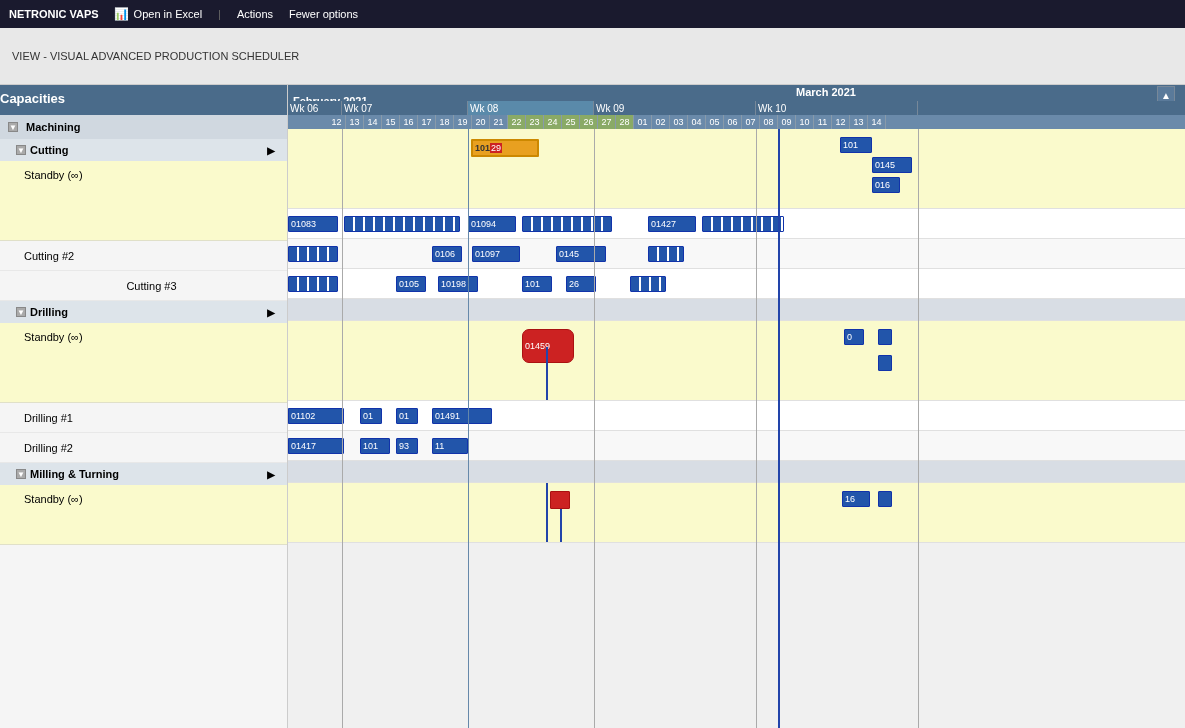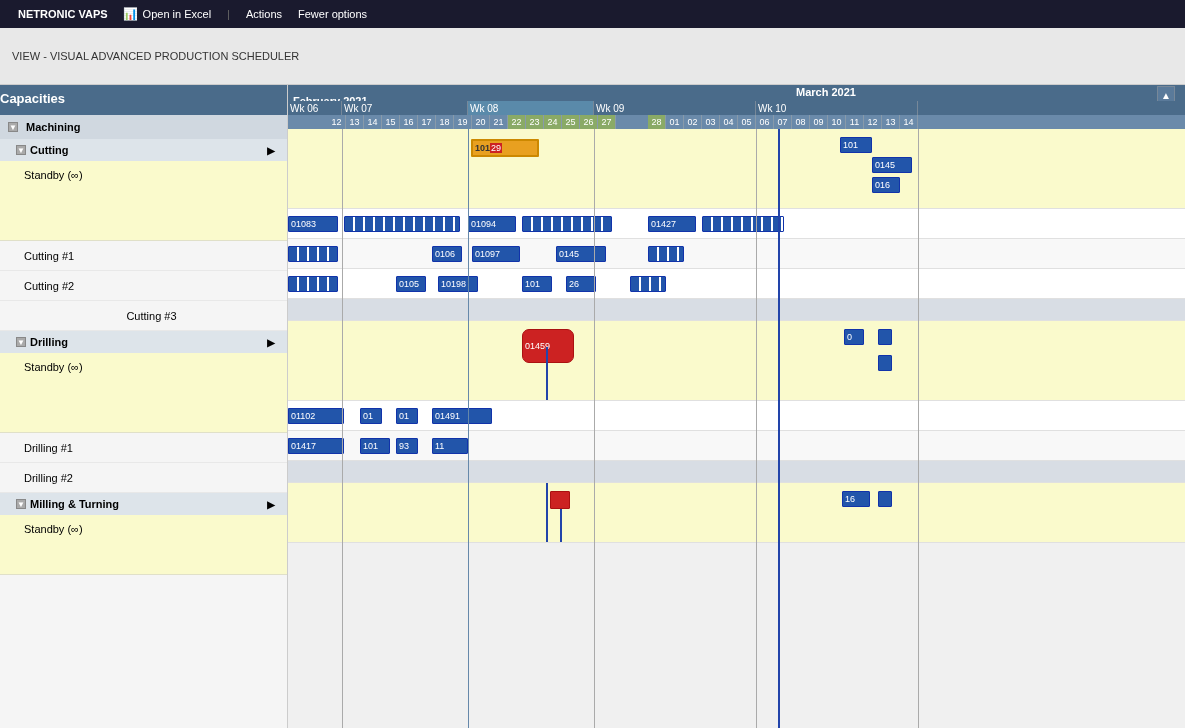--- a/index.html
+++ b/index.html
@@ -4,21 +4,21 @@
   <style>
     * { margin: 0; padding: 0; box-sizing: border-box; }
     body { font-family: 'Segoe UI', Arial, sans-serif; font-size: 11px; background: #f0f0f0; overflow: hidden; }
 
     .top-bar {
       background: #1a1a2e;
       color: white;
       height: 28px;
       display: flex;
       align-items: center;
-      padding: 0 18px;
+      padding: 0 9px;
       gap: 16px;
     }
     .top-bar-title { font-size: 11px; font-weight: bold; color: white; }
     .top-bar-excel {
       display: flex; align-items: center; gap: 4px;
       font-size: 11px; color: white; cursor: pointer;
     }
     .top-bar-divider { color: #666; }
     .top-bar-btn { font-size: 11px; color: white; cursor: pointer; }
 
@@ -283,23 +283,20 @@
           <span class="collapse-btn">▼</span>
           <span>Cutting</span>
         </div>
         <span style="font-size:10px;margin-right:4px;">▶</span>
       </div>
 
       <div class="standby-row" style="height:80px;">
         <span>Standby (∞)</span>
       </div>
 
-      <div class="capacity-row" style="height:30px;">
-        <span>Cutting #1</span>
-      </div>
 
       <div class="capacity-row" style="height:30px;">
         <span>Cutting #2</span>
       </div>
 
       <div class="capacity-row" style="height:30px;justify-content:center;">
         <span>Cutting #3</span>
       </div>
 
       <div class="tree-subgroup" style="height:22px;">
@@ -365,21 +362,21 @@
           <div class="day-cell">18</div>
           <div class="day-cell">19</div>
           <div class="day-cell">20</div>
           <div class="day-cell">21</div>
           <div class="day-cell" style="background:#8aaa66;">22</div>
           <div class="day-cell" style="background:#8aaa66;">23</div>
           <div class="day-cell" style="background:#8aaa66;">24</div>
           <div class="day-cell" style="background:#8aaa66;">25</div>
           <div class="day-cell" style="background:#8aaa66;">26</div>
           <div class="day-cell" style="background:#8aaa66;">27</div>
-          <div class="day-cell" style="background:#8aaa66;margin-left:32px;">28</div>
+          <div class="day-cell" style="background:#8aaa66;">28</div>
           <div class="day-cell">01</div>
           <div class="day-cell">02</div>
           <div class="day-cell">03</div>
           <div class="day-cell">04</div>
           <div class="day-cell">05</div>
           <div class="day-cell">06</div>
           <div class="day-cell">07</div>
           <div class="day-cell">08</div>
           <div class="day-cell">09</div>
           <div class="day-cell">10</div>

